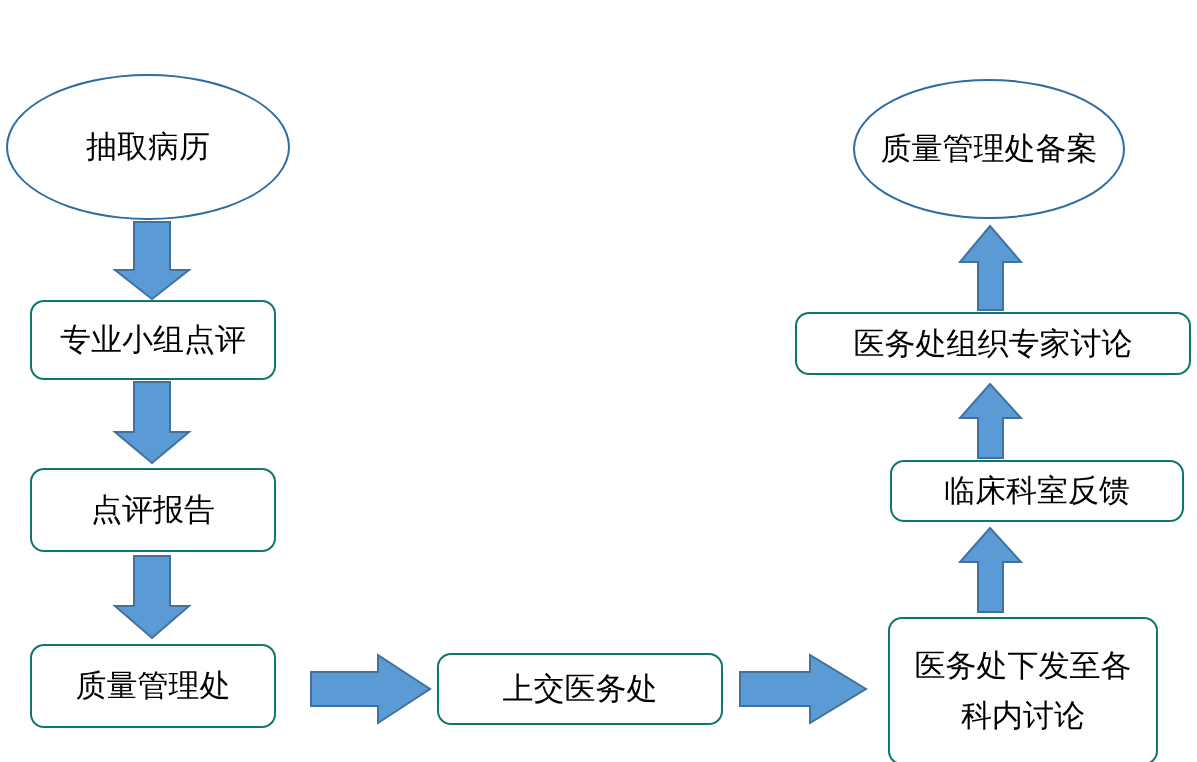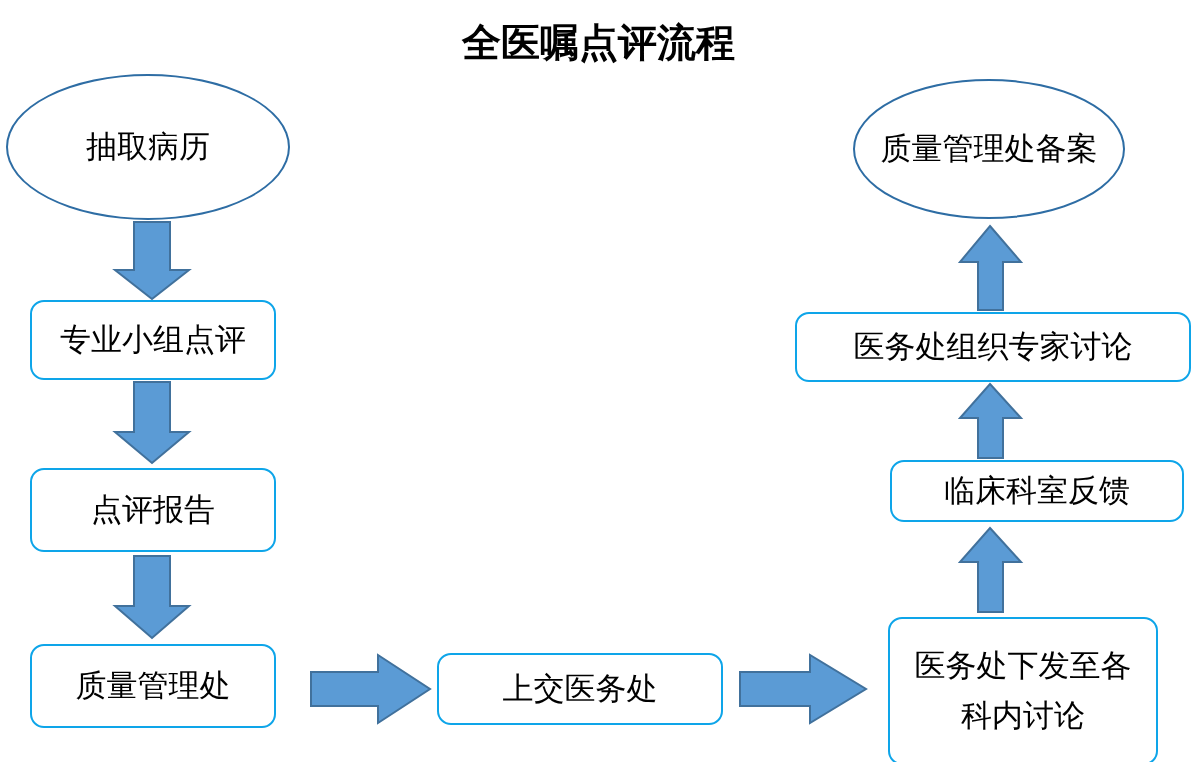--- a/index.html
+++ b/index.html
@@ -32,21 +32,21 @@
     display: flex;
     flex-direction: column;
     align-items: center;
     justify-content: center;
     text-align: center;
     color: #000000;
     line-height: 1.28;
     white-space: nowrap;
   }
   .node.box {
-    border: 2px solid #0ea5e9;
+    border: 2px solid #0f766e;
     border-radius: 14px;
     background: #ffffff;
     font-size: 31px;
   }
   .node.ellipse {
     border: 2px solid #2E6DA4;
     border-radius: 50%;
     background: #ffffff;
     font-size: 31px;
   }
@@ -69,21 +69,20 @@
     font-weight: bold;
     color: #000000;
     letter-spacing: 0px;
   }
 </style>
 </head>
 <body>
 
 <div id="canvas">
 
-  <div id="title">全医嘱点评流程</div>
 
   <svg id="flow-svg" viewBox="0 0 1197 762" xmlns="http://www.w3.org/2000/svg">
 
     <polygon points="134,222 170,222 170,270 189,270 152,299 115,270 134,270" fill="#5B9BD5" stroke="#41719C" stroke-width="2" stroke-linejoin="miter"></polygon>
 
     <polygon points="134,382 170,382 170,432 189,432 152,463 115,432 134,432" fill="#5B9BD5" stroke="#41719C" stroke-width="2" stroke-linejoin="miter"></polygon>
 
     <polygon points="134,556 170,556 170,606 189,606 152,638 115,606 134,606" fill="#5B9BD5" stroke="#41719C" stroke-width="2" stroke-linejoin="miter"></polygon>
 
     <polygon points="311,672 378,672 378,655 430,689 378,723 378,706 311,706" fill="#5B9BD5" stroke="#41719C" stroke-width="2" stroke-linejoin="miter"></polygon>
@@ -120,21 +119,21 @@
 
   <div class="node box two-line" style="left:888px; top:617px; width:270px; height:148px;">
     <span class="line">医务处下发至各</span>
     <span class="line">科内讨论</span>
   </div>
 
   <div class="node box" style="left:854px; top:460px; width:294px; height:62px;margin-left:36px;">
     <span class="line">临床科室反馈</span>
   </div>
 
-  <div class="node box" style="left:795px; top:312px; width:396px; height:70px;align-items:center;">
+  <div class="node box" style="left:795px; top:312px; width:396px; height:63px;align-items:center;">
     <span class="line">医务处组织专家讨论</span>
   </div>
 
   <div class="node ellipse" style="left:853px; top:79px; width:272px; height:140px;">
     <span class="line">质量管理处备案</span>
   </div>
 
 </div>
 
 </body></html>

